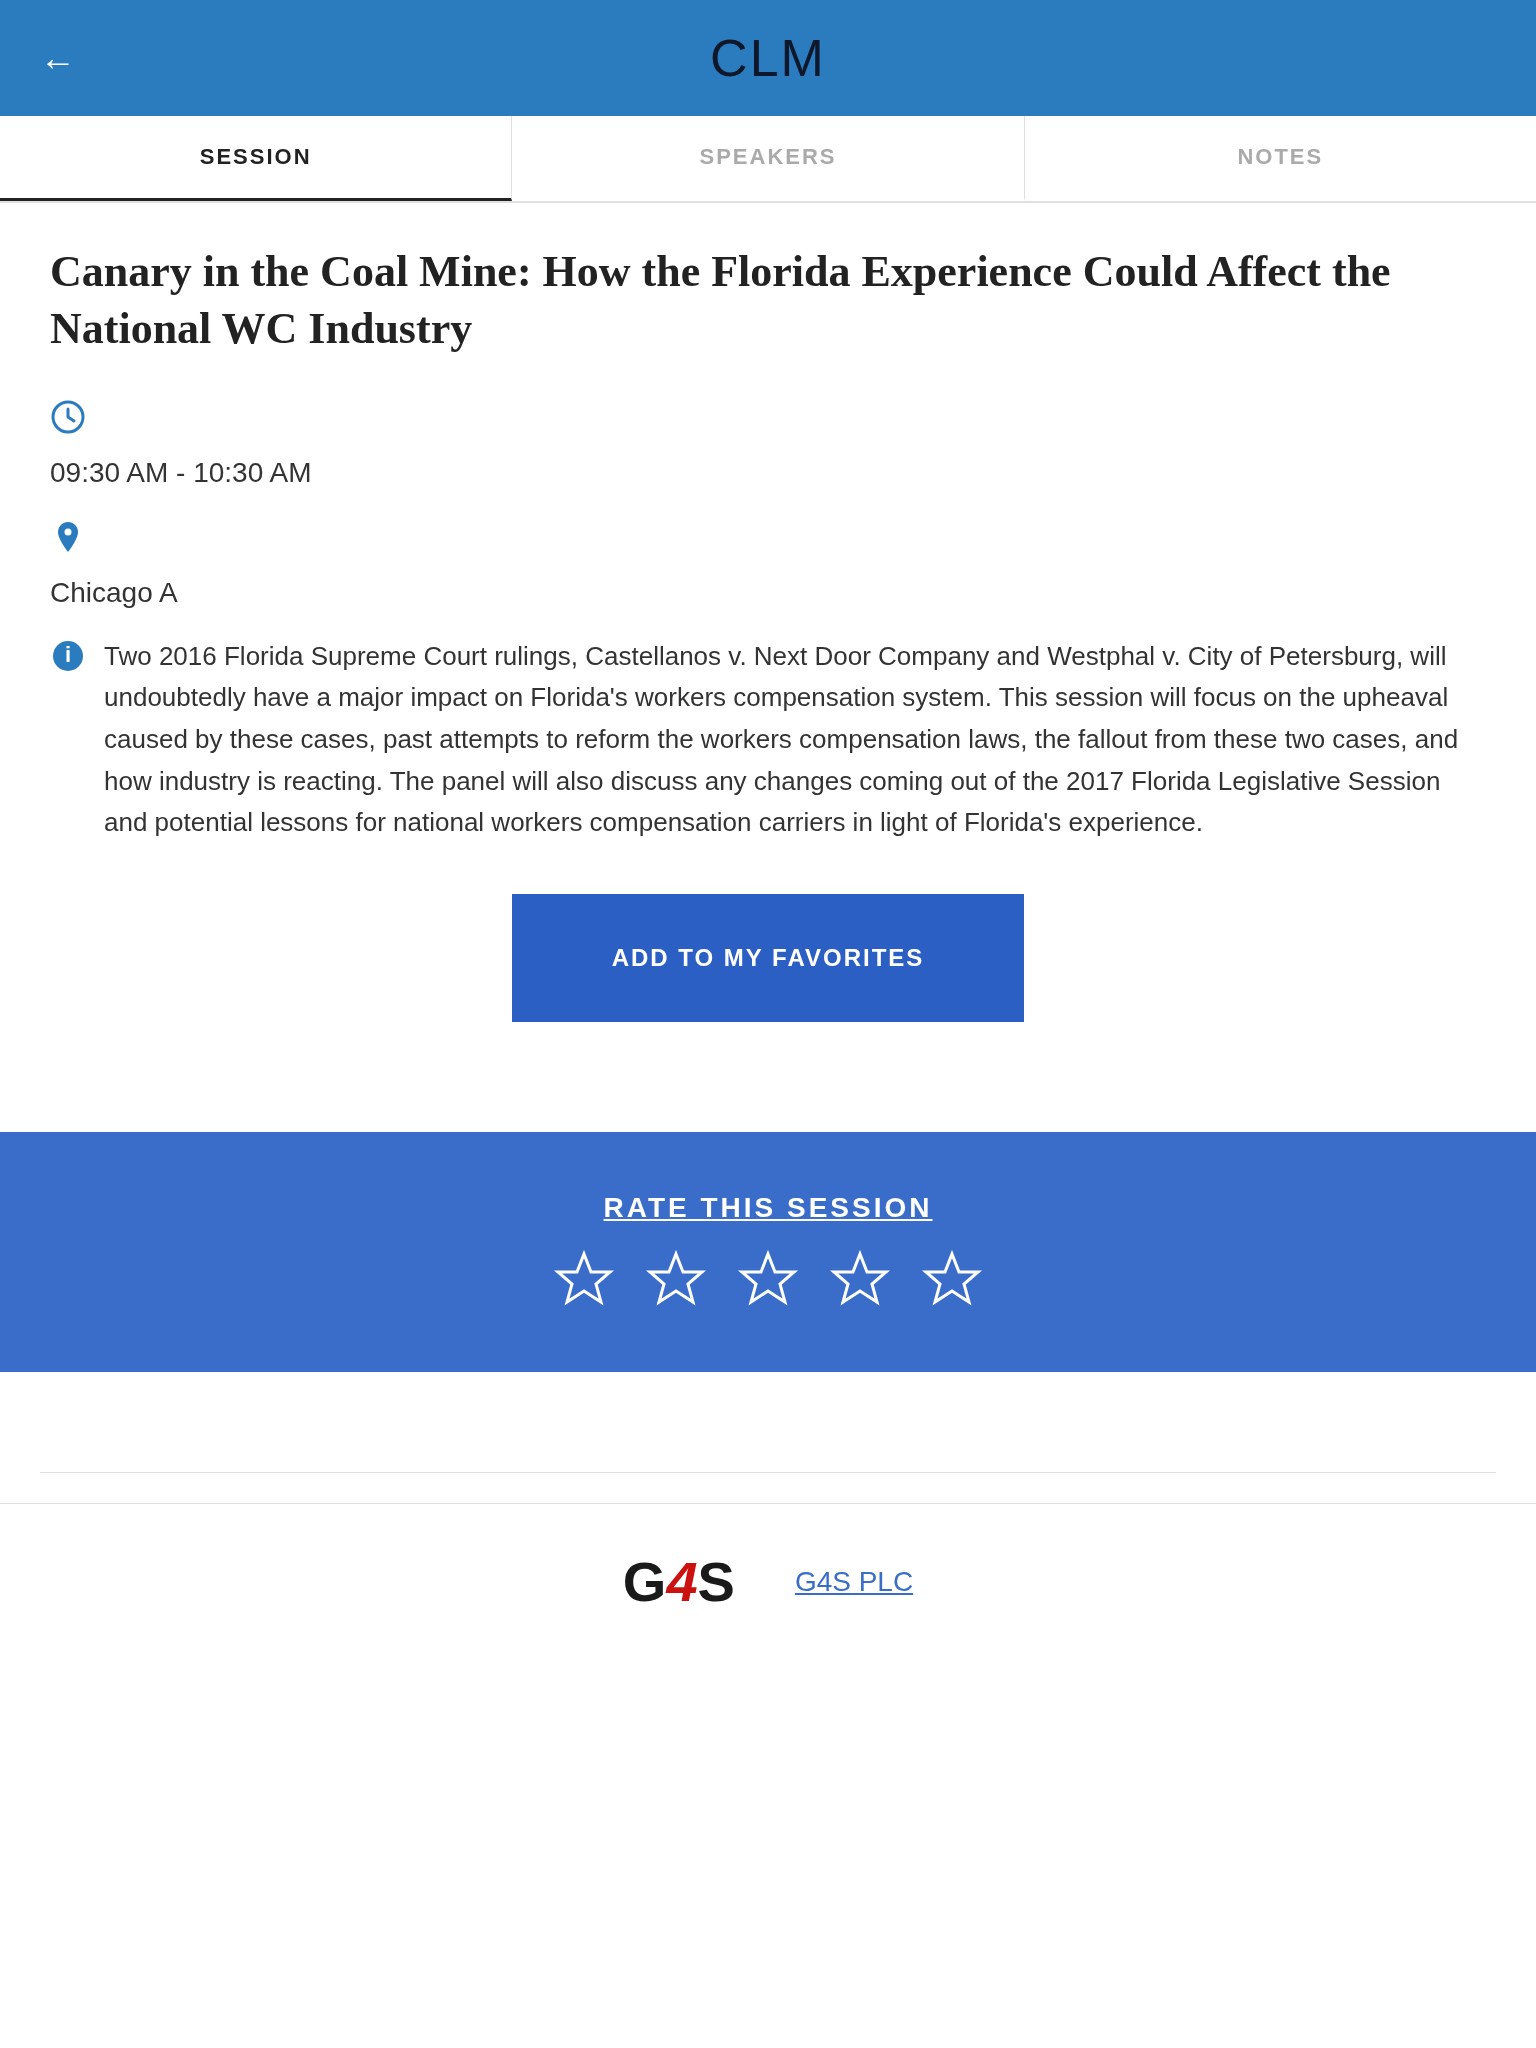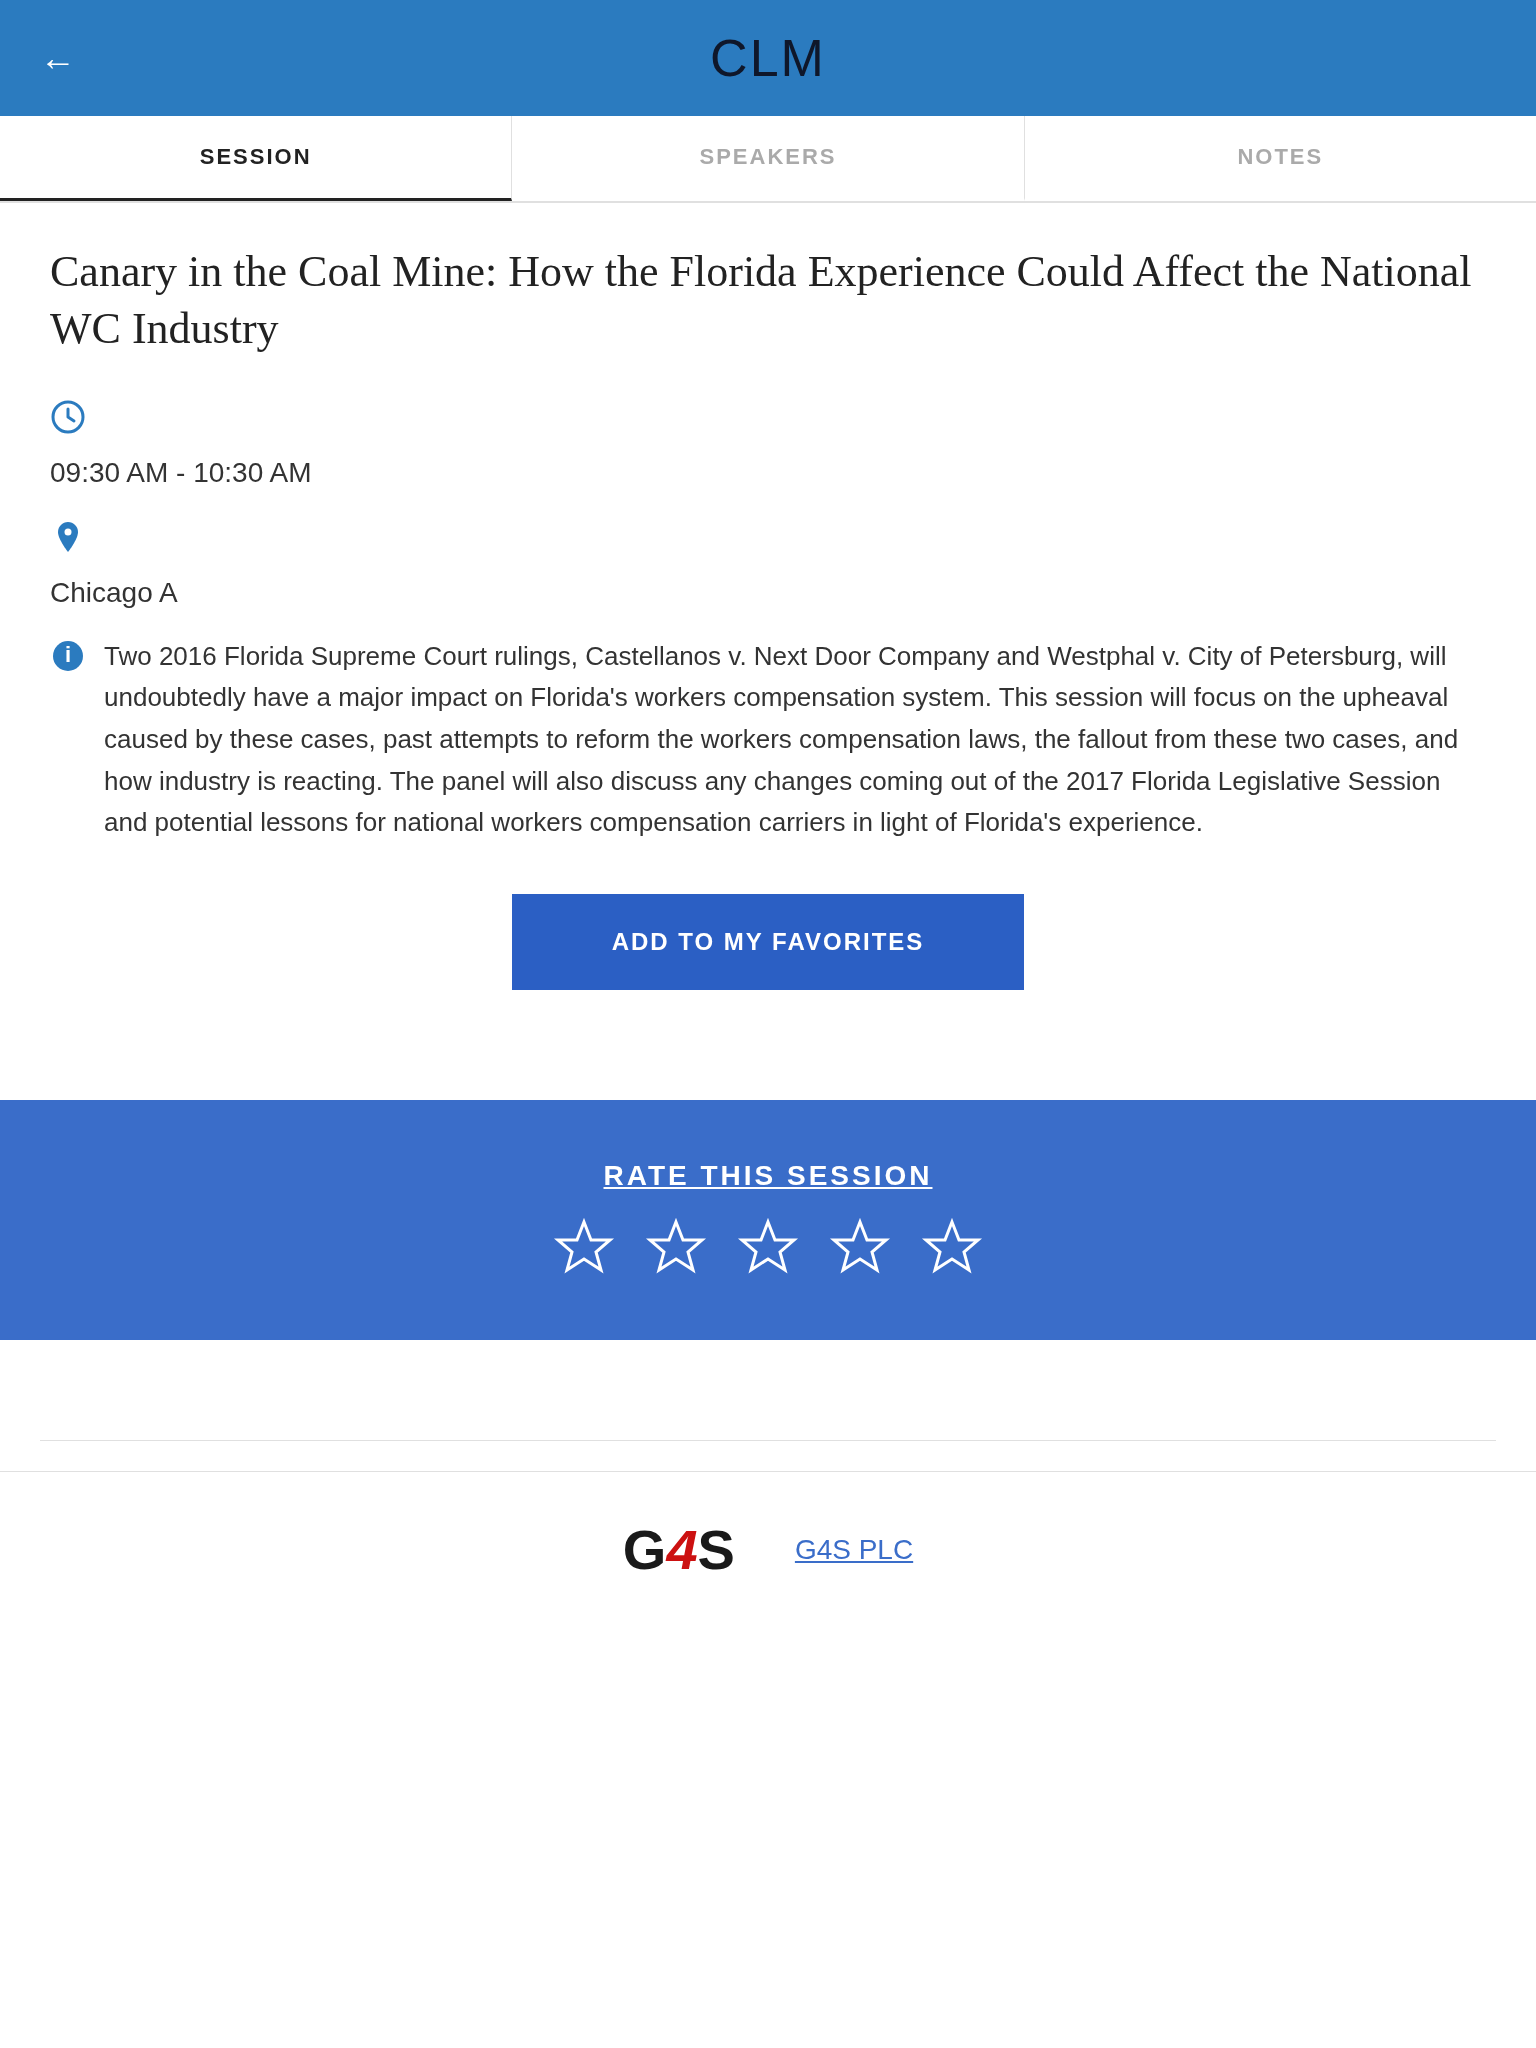--- a/index.html
+++ b/index.html
@@ -75,21 +75,21 @@
       border-right: 1px solid #e0e0e0;
     }
 
     
     .content {
       padding: 40px 50px 50px 50px;
     }
 
     .session-title {
       font-size: 44px;
-      font-weight: 400;
+      font-weight: 700;
       color: #222222;
       line-height: 1.3;
       margin-bottom: 40px;
       font-family: Georgia, serif;
     }
 
     .meta-row {
       display: flex;
       align-items: flex-start;
       margin-bottom: 24px;
@@ -129,21 +129,21 @@
     .favorites-container {
       display: flex;
       justify-content: center;
       margin-bottom: 60px;
     }
 
     .btn-favorites {
       background-color: #2b5fc4;
       color: white;
       border: none;
-      padding: 34px 100px;
+      padding: 50px 100px;
       font-size: 24px;
       font-weight: 700;
       font-family: Arial, sans-serif;
       letter-spacing: 2px;
       cursor: pointer;
       text-transform: uppercase;
     }
 
     
     .rate-section {

